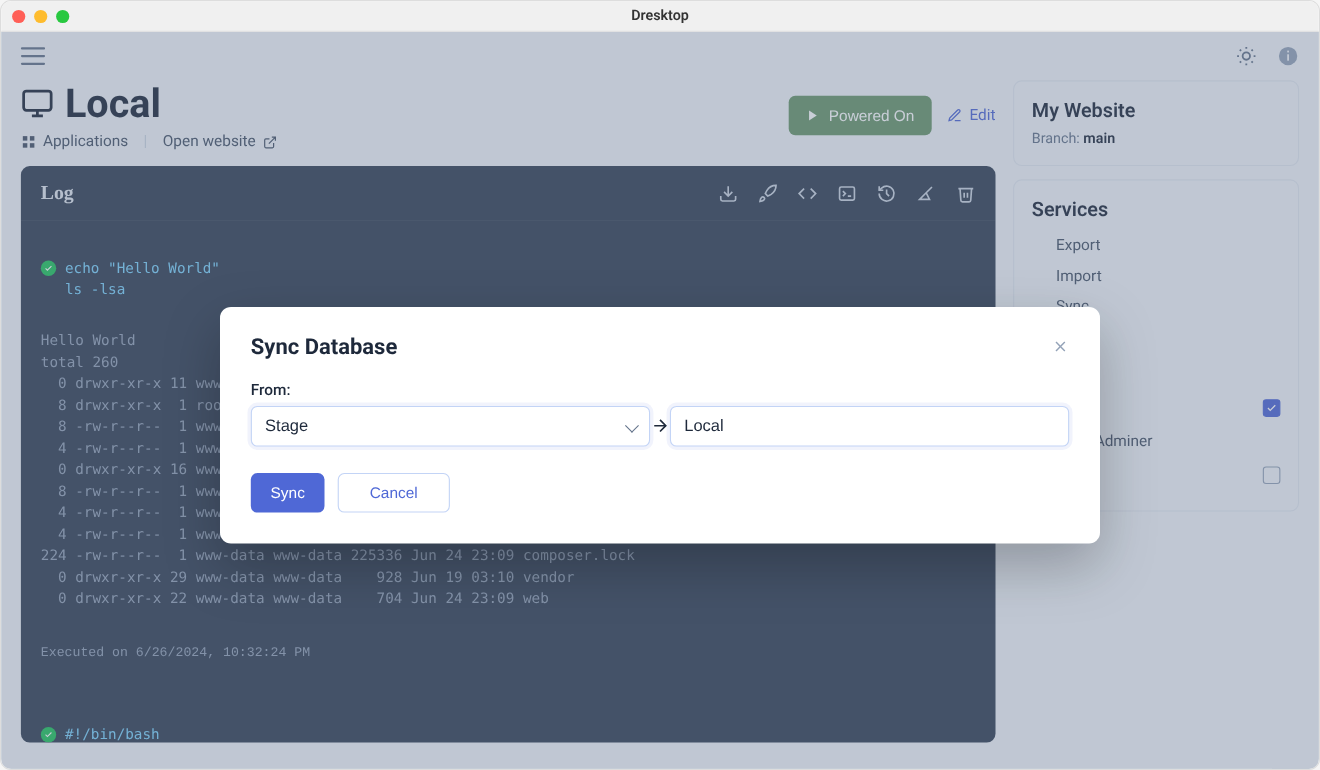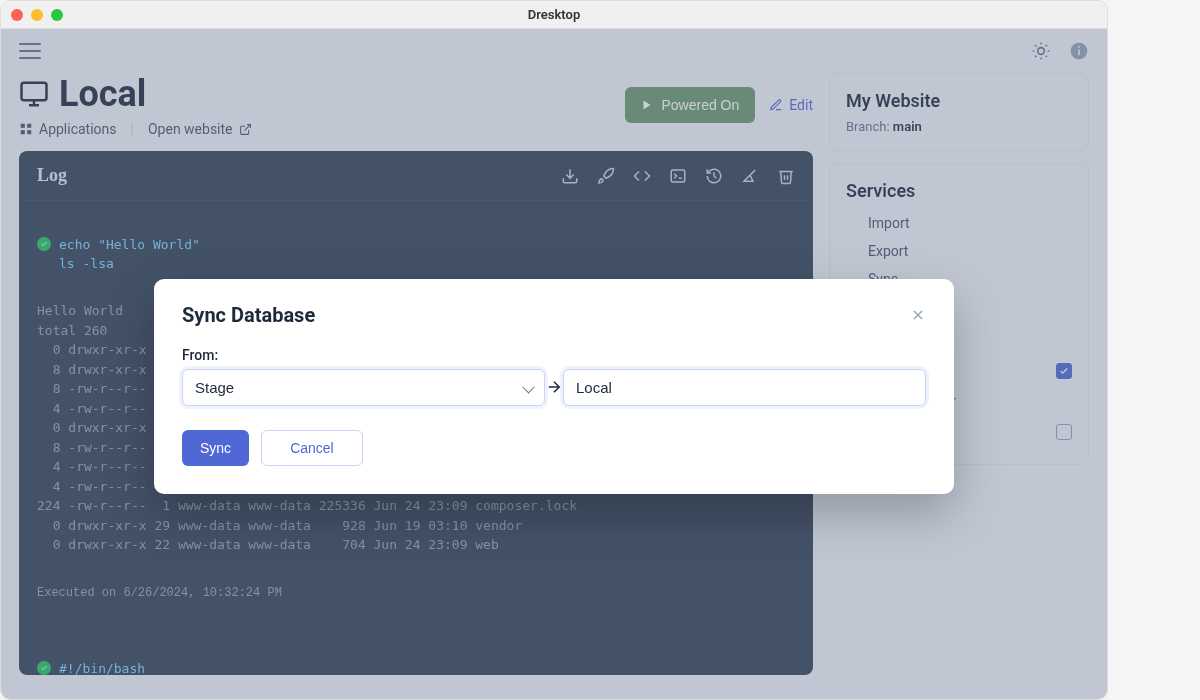--- a/index.html
+++ b/index.html
@@ -4,21 +4,21 @@
   <style>
     * { margin: 0; padding: 0; box-sizing: border-box; }
     body {
       font-family: -apple-system, BlinkMacSystemFont, "Segoe UI", Roboto, sans-serif;
       background: #f5f5f5;
       width: 1200px;
       height: 700px;
       overflow: hidden;
     }
     .app-window {
-      width: 1108px;
+      width: 1200px;
       height: 700px;
       background: #fff;
       border-radius: 10px;
       overflow: hidden;
       display: flex;
       flex-direction: column;
       border: 1px solid #ddd;
     }
     .titlebar {
       height: 28px;
@@ -385,25 +385,25 @@
         <div class="side-card">
           <div class="side-title">My Website</div>
           <div class="branch-line">
             <span>Branch:</span> <span class="branch-name">main</span>
           </div>
         </div>
         <div class="side-card">
           <div class="side-title">Services</div>
           <div class="side-item">
               <span style="width:14px;"></span>
-              <span>Import</span>
+              <span>Export</span>
             </div>
           <div class="side-item">
               <span style="width:14px;"></span>
-              <span>Export</span>
+              <span>Import</span>
             </div>
           <div class="side-item">
               <span style="width:14px;"></span>
               <span>Sync</span>
             </div>
 
           <div class="side-section-label">FILES</div>
           <div class="side-item">
             <svg width="14" height="14" viewBox="0 0 24 24" fill="none" stroke="#475569" stroke-width="2">
                 <path d="M23 4v6h-6M1 20v-6h6"></path>

